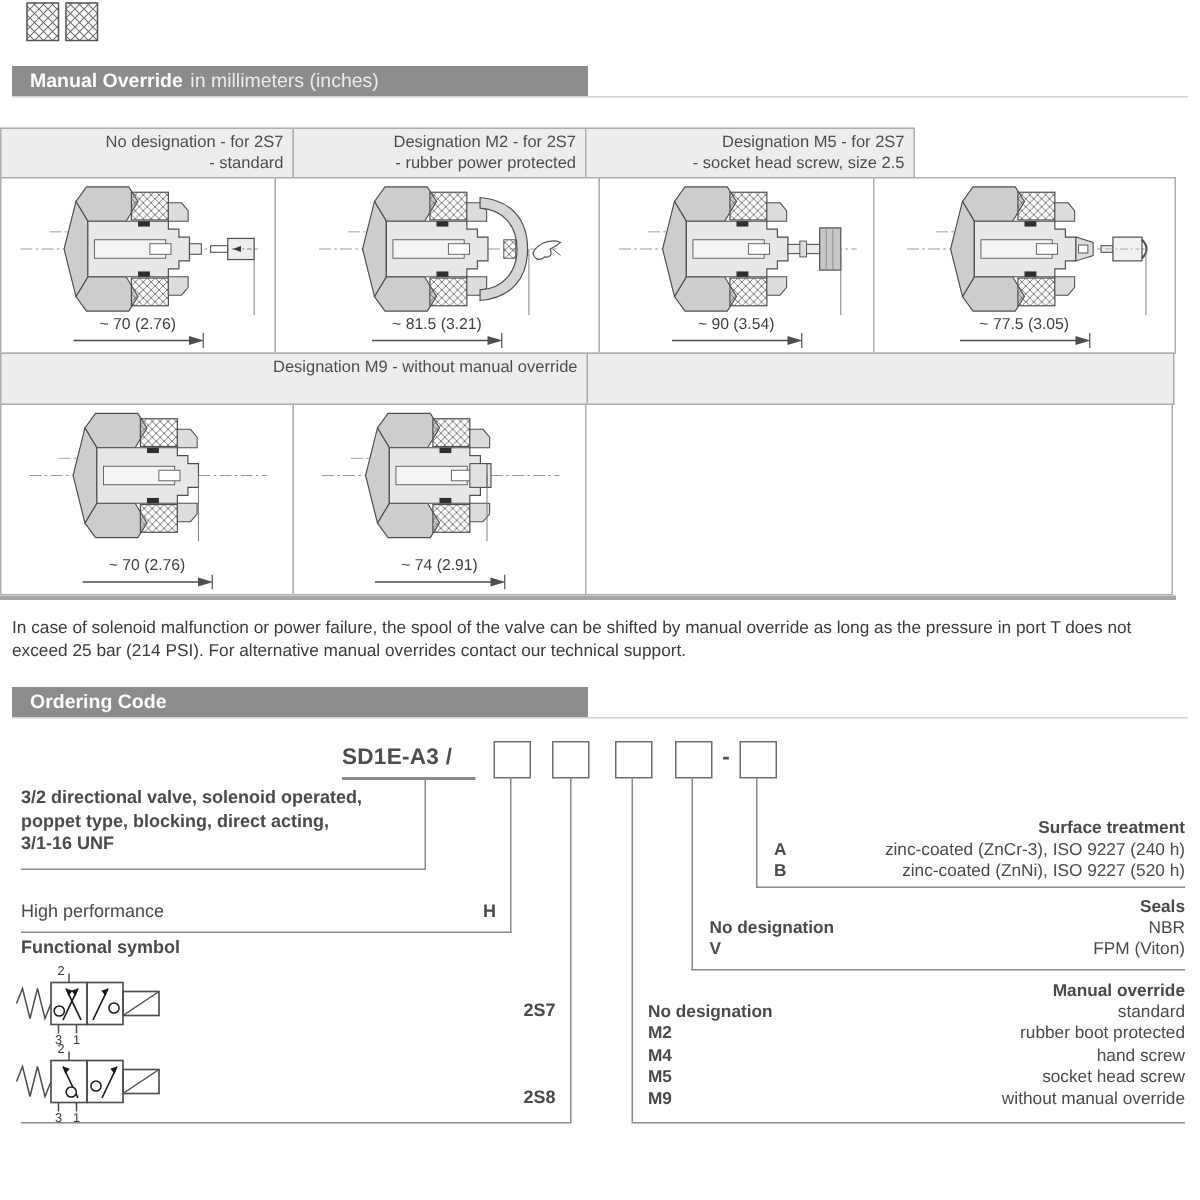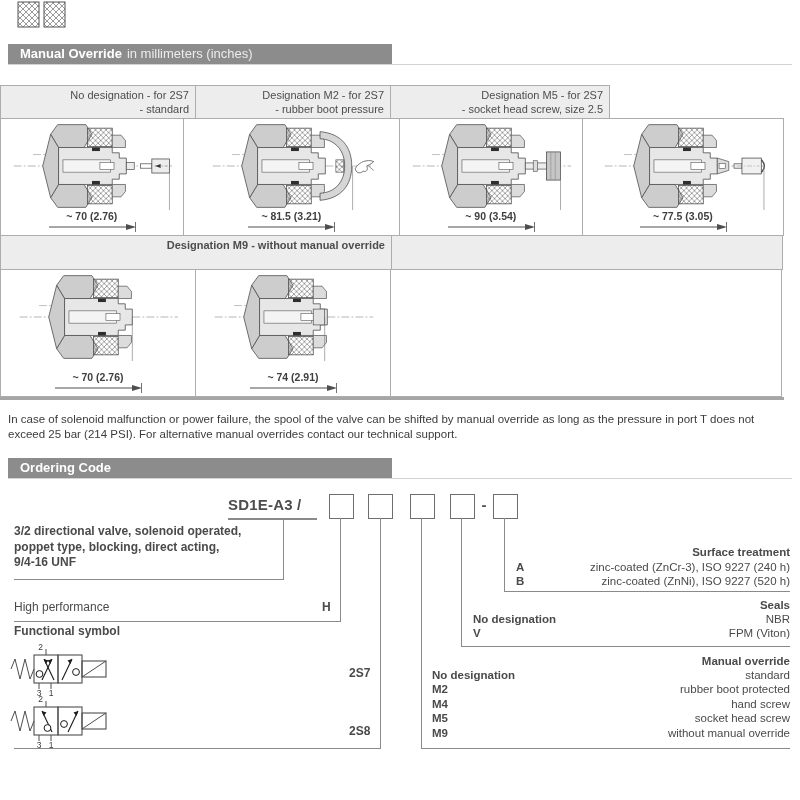--- a/index.html
+++ b/index.html
@@ -11,21 +11,21 @@
   
   .secbar{
     position:absolute;left:8px;width:372px;height:20px;background:#8c8c8c;
     color:#ffffff;font-size:13px;font-weight:bold;line-height:20px;padding-left:12px;
   }
   .secbar .sub{font-weight:normal;font-size:13px;color:#ececec;margin-left:5px;}
   .secline{position:absolute;left:8px;width:784px;height:1px;background:#d2d2d2;}
   
   #ovtable{position:absolute;left:0;top:85px;width:784px;border-bottom:3px solid #a6a6a6;text-align:right;}
   .trow{display:flex;}
-  .trow + .trow{margin-top:-1px;font-weight:bold;}
+  .trow + .trow{margin-top:-1px;}
   .tcell{border:1px solid #adadad;box-sizing:border-box;position:relative;}
   .tcell + .tcell{margin-left:-1px;}
   .hcell{background:#ededed;font-size:11px;line-height:13.5px;color:#4d4d4d;padding:3px 6px 2px 7px;}
   .dcell{background:#ffffff;display:flex;flex-direction:column;align-items:center;padding-top:3px;}
   .dim{position:absolute;bottom:3px;left:0;right:0;display:flex;flex-direction:column;align-items:center;
        font-size:10.5px;color:#3f3f3f;line-height:12px;}
   .valve svg{width:168px;height:88px;}
   
   #note{position:absolute;left:8px;top:412px;width:784px;font-size:11.5px;line-height:15px;color:#3b3b3b;margin:0;}
   
@@ -61,21 +61,21 @@
 <div class="secline" style="top:64px"></div>
 
 <div id="ovtable">
   <div class="trow" style="height:34px">
     <div class="tcell hcell" style="width:196px">
       <div>No designation - for 2S7</div>
       <div>- standard</div>
     </div>
     <div class="tcell hcell" style="width:196px">
       <div>Designation M2 - for 2S7</div>
-      <div>- rubber boot pressure</div>
+      <div>- rubber power protected</div>
     </div>
     <div class="tcell hcell" style="width:220px">
       <div>Designation M5 - for 2S7</div>
       <div>- socket head screw, size 2.5</div>
     </div>
   </div>
   <div class="trow" style="height:118px">
     <div class="tcell dcell" style="width:196px">
       <div class="valve"><svg viewBox="0 0 190 100">
   <defs>
@@ -326,21 +326,21 @@
 <div class="ln" style="left:421px;top:518px;width:1px;height:230px"></div>
 <div class="ln" style="left:421px;top:748px;width:369px;height:1px"></div>
 <div class="ln" style="left:461px;top:518px;width:1px;height:129px"></div>
 <div class="ln" style="left:461px;top:646px;width:329px;height:1px"></div>
 <div class="ln" style="left:504px;top:518px;width:1px;height:74px"></div>
 <div class="ln" style="left:504px;top:591px;width:286px;height:1px"></div>
 
 <div class="abs desc" style="left:14px;top:524px">
   <div>3/2 directional valve, solenoid operated,</div>
   <div>poppet type, blocking, direct acting,</div>
-  <div>9/4-16 UNF</div>
+  <div>3/1-16 UNF</div>
 </div>
 <div class="lbl" style="left:14px;top:600px">High performance</div>
 <div class="lbl b" style="left:322px;top:600px">H</div>
 <div class="lbl b" style="left:14px;top:624px">Functional symbol</div>
 <div class="fsym" style="left:8px;top:641px"><svg viewBox="0 0 132 56" width="132" height="56">
   <polyline points="3,28 7,18 12,38 17,18 22,38 26,28" fill="none" stroke="#4e4e4e" stroke-width="1"></polyline>
   <rect x="26" y="14" width="24" height="28" fill="none" stroke="#4e4e4e" stroke-width="1.1"></rect>
   <rect x="50" y="14" width="24" height="28" fill="none" stroke="#4e4e4e" stroke-width="1.1"></rect>
   <rect x="74" y="20" width="24" height="16" fill="none" stroke="#4e4e4e" stroke-width="1.1"></rect>
   <line x1="74" y1="36" x2="98" y2="20" stroke="#4e4e4e" stroke-width="1"></line>

